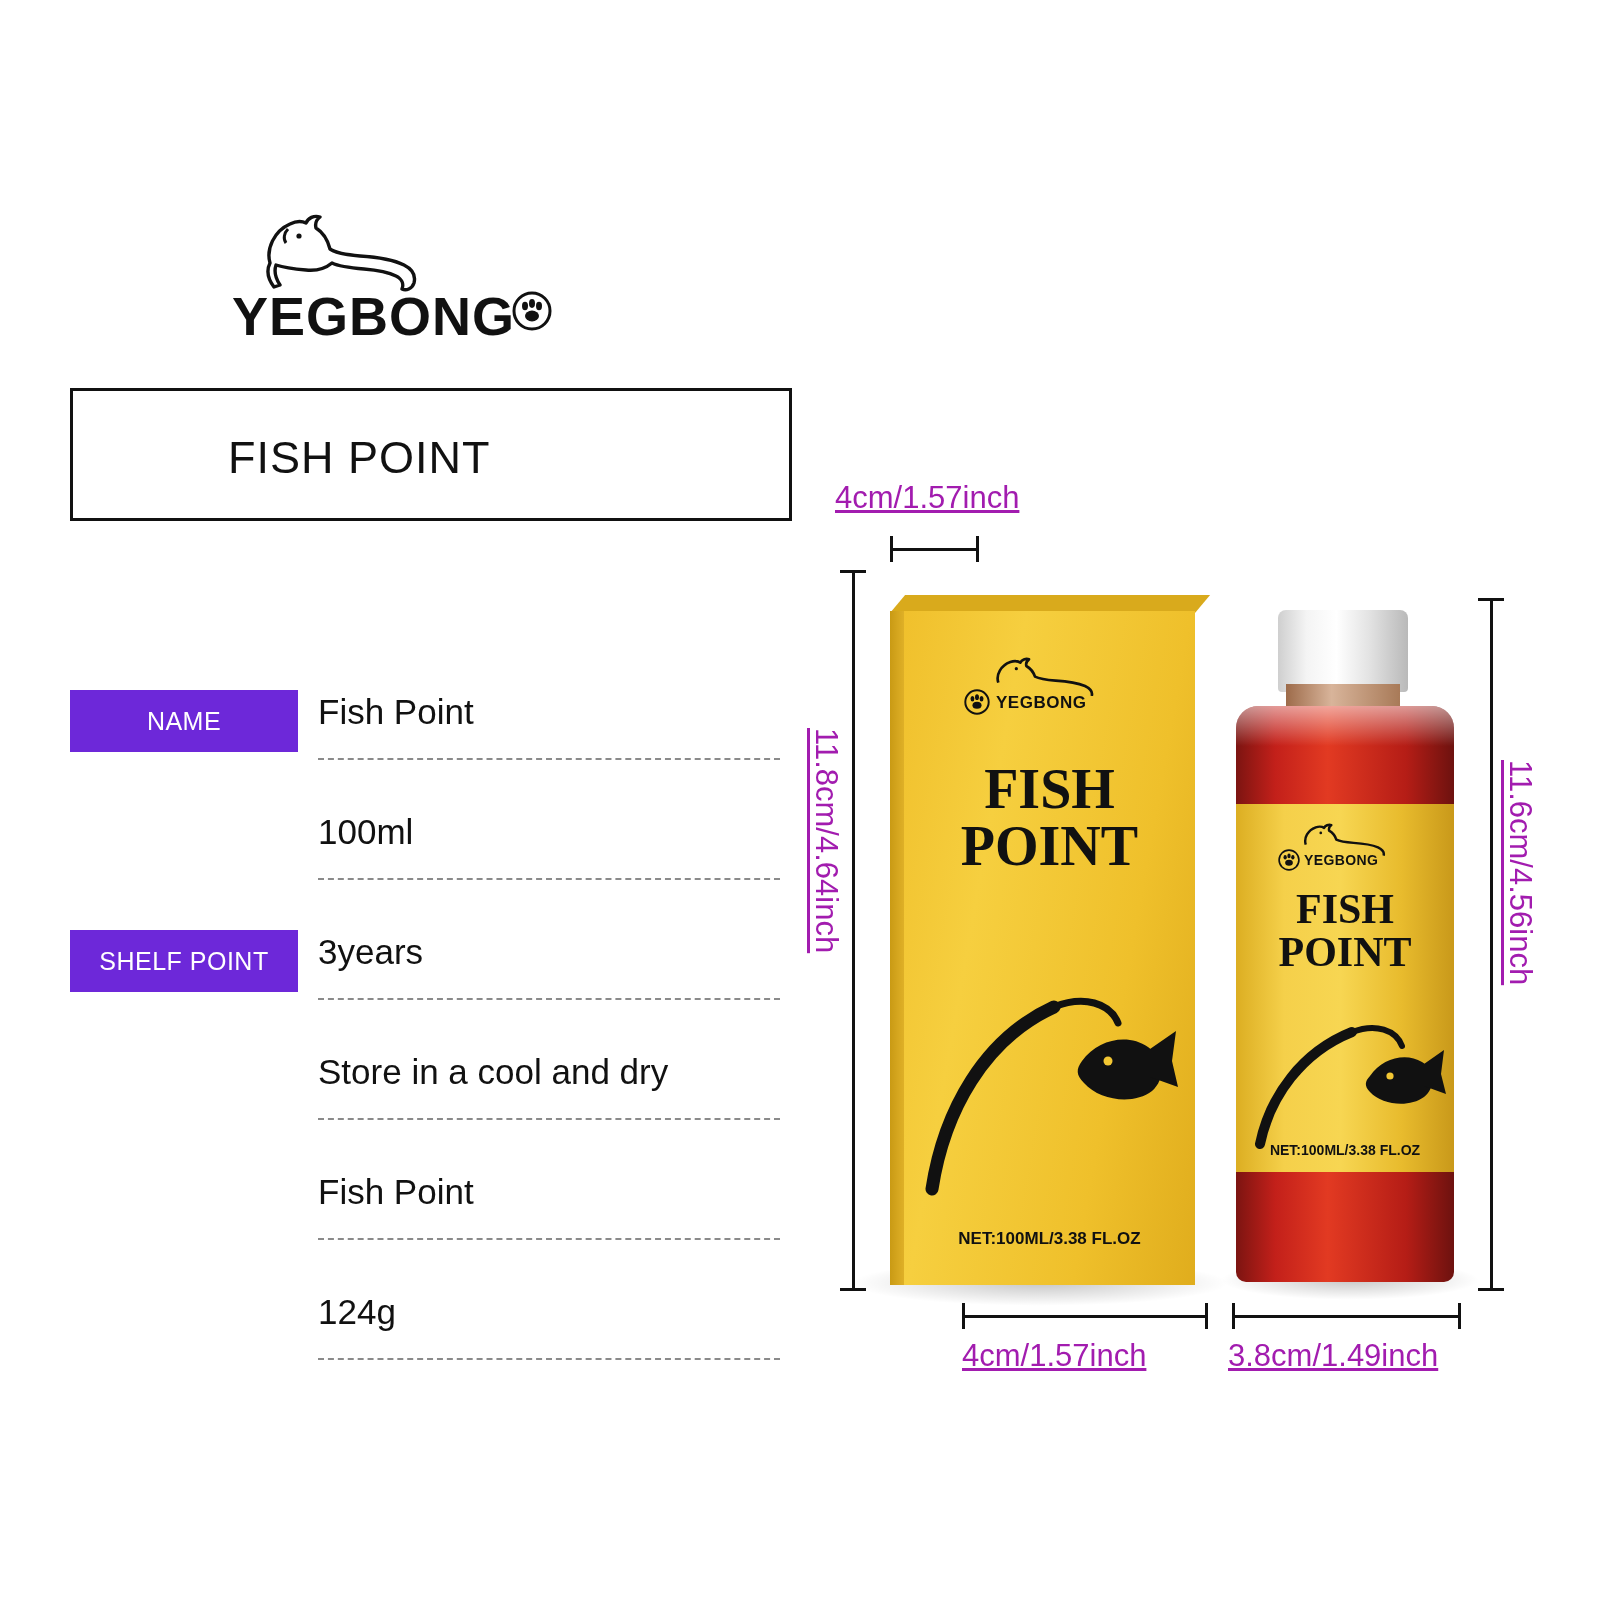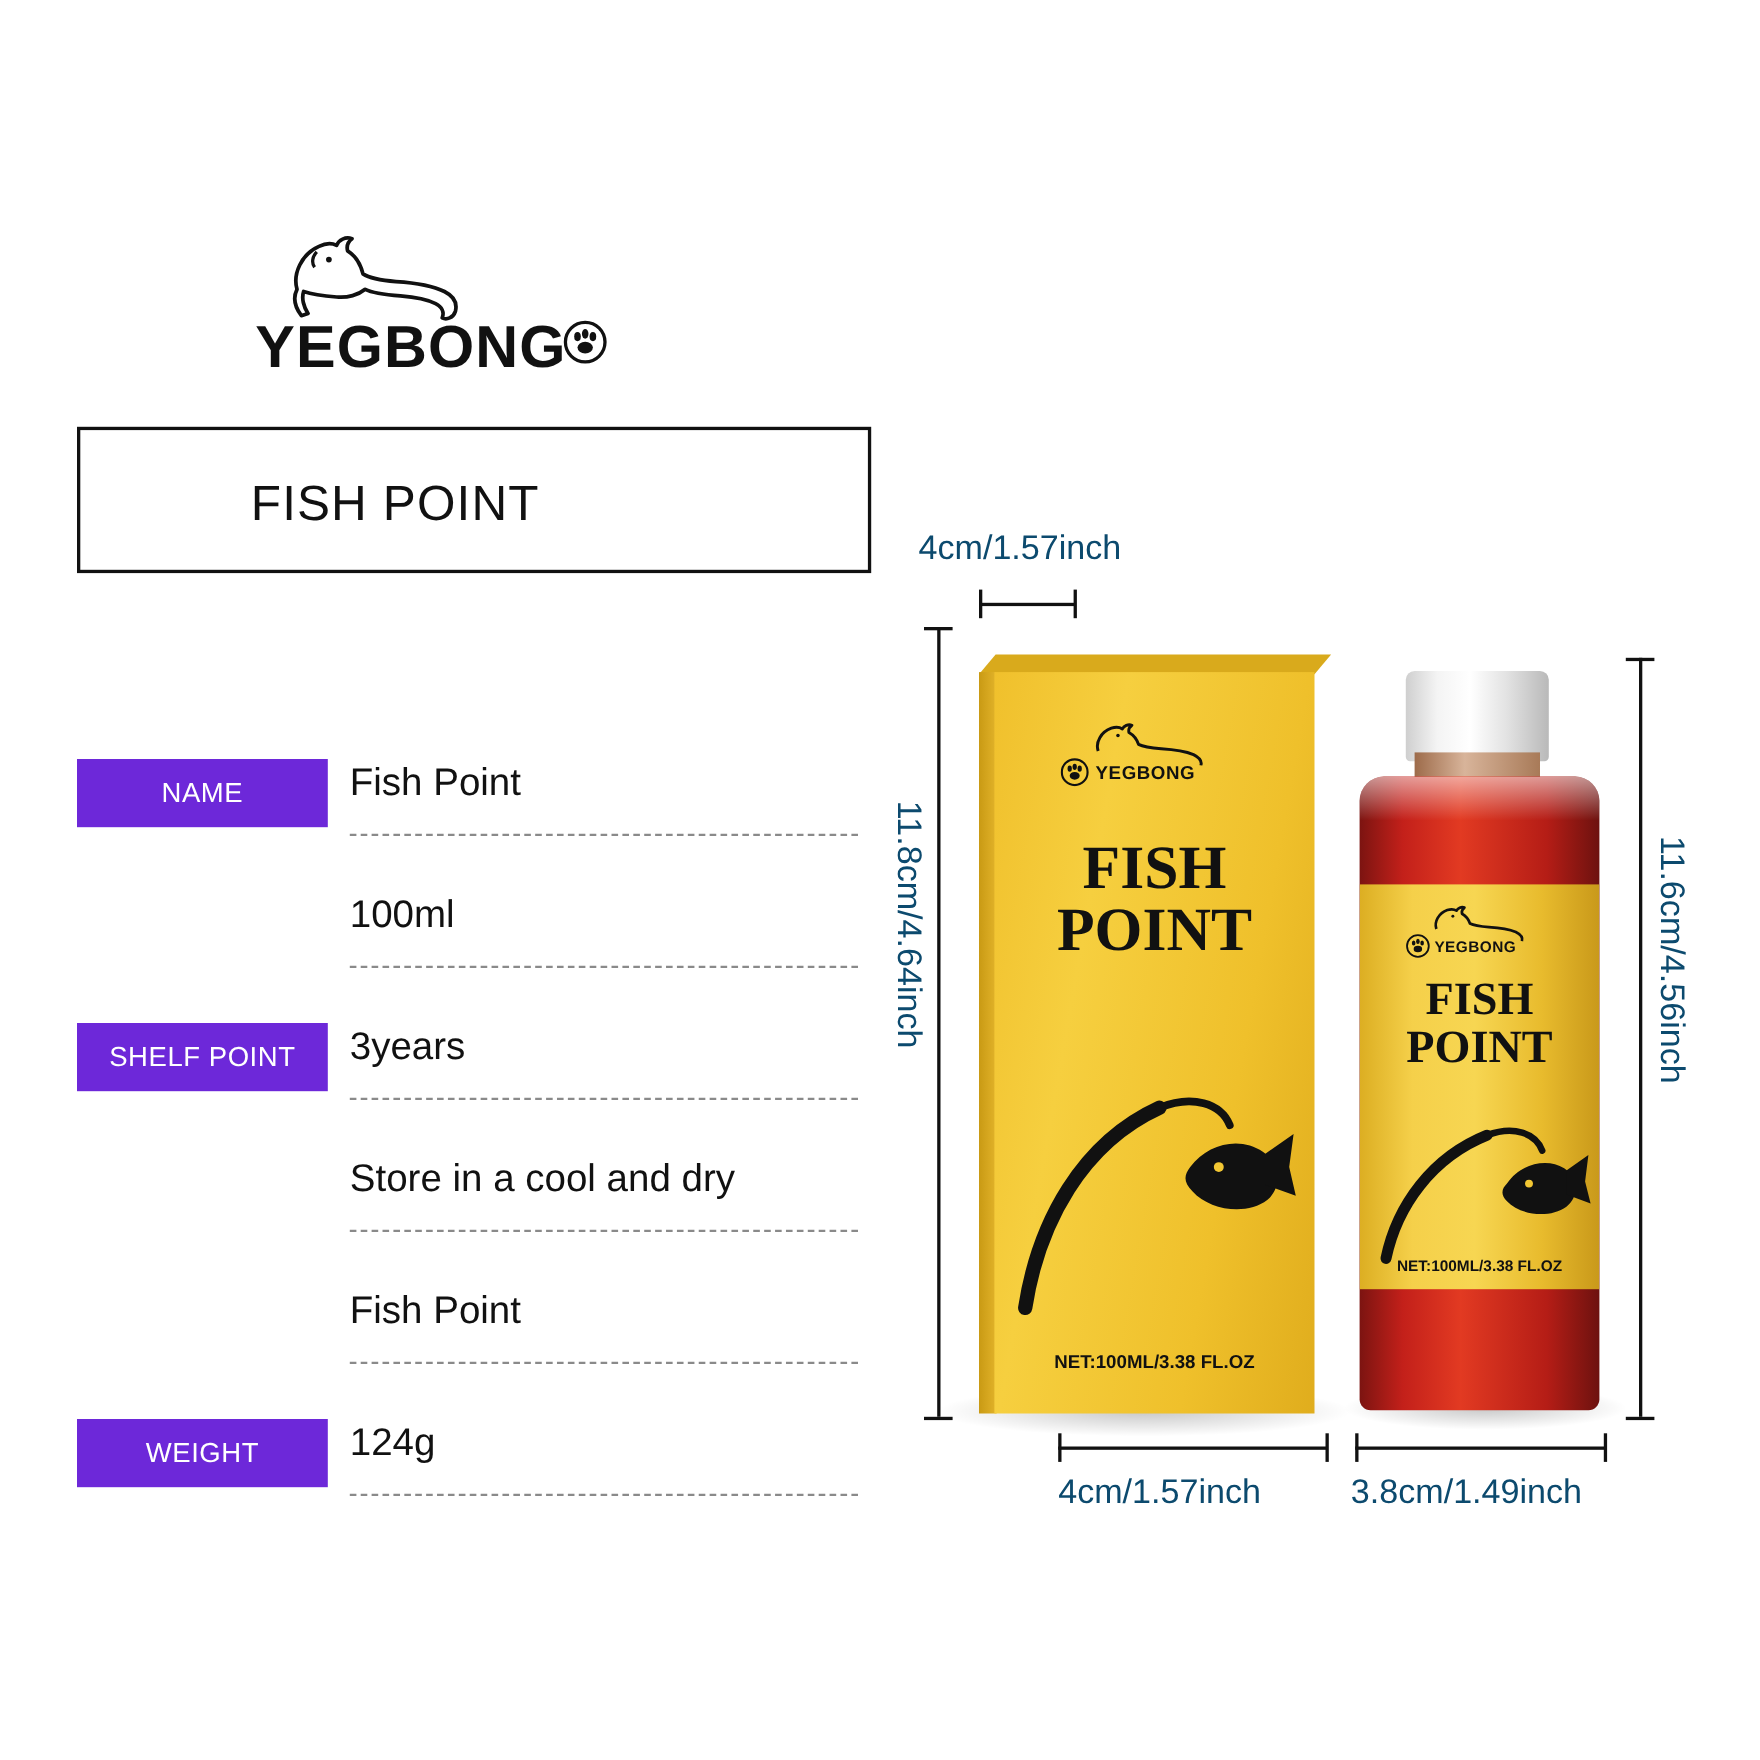--- a/index.html
+++ b/index.html
@@ -276,22 +276,23 @@
     text-align: center;
     font-size: 14px;
     font-weight: bold;
     color: #111;
   }
 
   
   .dim-text {
     position: absolute;
     font-size: 31px;
-    color: #0c4a6e;
+    color: #a21caf;
     white-space: nowrap;
+    text-decoration: underline;
   }
   .dim-text.vertical {
     writing-mode: vertical-rl;
     text-orientation: mixed;
   }
   .dim-line-h {
     position: absolute;
     height: 0;
     border-top: 3px solid #111;
   }
@@ -363,21 +364,20 @@
     <div class="spec-value">Store in a cool and dry</div>
     <div class="spec-dash"></div>
   </div>
 
   <div class="spec-row">
     <div class="spec-value">Fish Point</div>
     <div class="spec-dash"></div>
   </div>
 
   <div class="spec-row">
-    <div class="spec-label">WEIGHT</div>
     <div class="spec-value">124g</div>
     <div class="spec-dash"></div>
   </div>
 
 </div>
 
 <div id="product-area">
 
   <div class="shadow-ellipse" style="left:60px;top:790px;width:380px;height:46px;"></div>
   <div class="shadow-ellipse" style="left:430px;top:790px;width:260px;height:40px;"></div>

